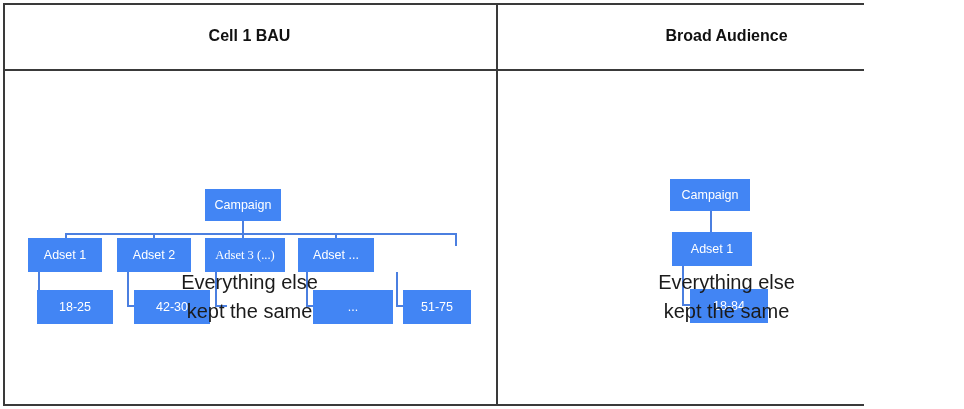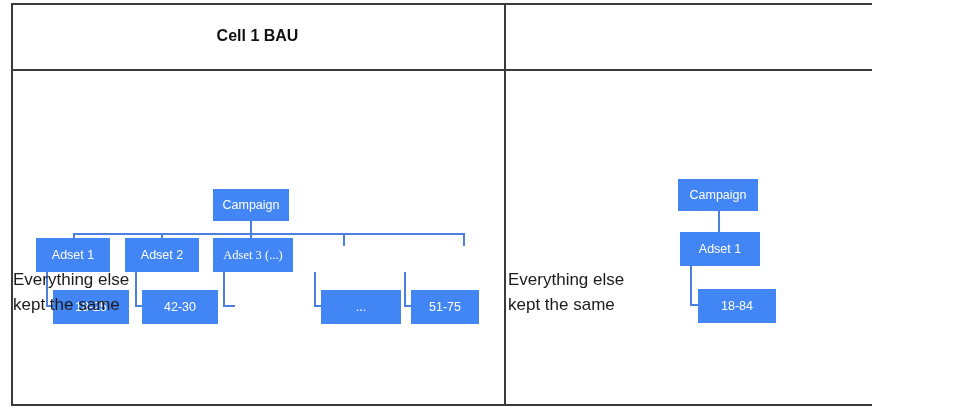--- a/index.html
+++ b/index.html
@@ -9,21 +9,20 @@
   }
   body {
     font-family: "Liberation Sans", sans-serif;
   }
   #canvas {
     position: relative;
     width: 864px;
     height: 409px;
     background: #ffffff;
     overflow: hidden;
-    margin-left: 8px;
   }
   .table-frame {
     position: absolute;
     left: 3px;
     top: 3px;
     width: 952px;
     height: 403px;
     border: 2px solid #3a3a3a;
     box-sizing: border-box;
   }
@@ -82,21 +81,22 @@
   }
   .connector {
     position: absolute;
     background: #4b7fe0;
   }
   .connector.h { height: 2px; }
   .connector.v { width: 2px; }
 
   .caption {
     position: absolute;
-    font-size: 17px;
+    text-align: center;
+    font-size: 20px;
     color: #1b1b1b;
     line-height: 1.45;
   }
   .caption.left  { left: 5px;   top: 268px; width: 489px; }
   .caption.right { left: 500px; top: 268px; width: 453px; }
 </style>
 </head>
 <body>
 
 <div id="canvas">
@@ -106,20 +106,21 @@
   <div class="h-divider"></div>
 
   <div class="col-header left">
     <div>
       <div>Cell 1 BAU</div>
     </div>
   </div>
 
   <div class="col-header right">
     <div>
+      <div>Broad Audience</div>
     </div>
   </div>
 
   <div class="panel left">
 
     <div class="node" style="left:200px; top:118px; width:76px; height:32px;">
       <span>Campaign</span>
     </div>
 
     <div class="connector v" style="left:237px; top:150px; height:13px;"></div>
@@ -134,37 +135,40 @@
 
     <div class="node" style="left:23px;  top:167px; width:74px; height:34px;">
       <span>Adset 1</span>
     </div>
     <div class="node" style="left:112px; top:167px; width:74px; height:34px;">
       <span>Adset 2</span>
     </div>
     <div class="node" style="left:200px; top:167px; width:80px; height:34px;font-family:Liberation Serif, serif;">
       <span>Adset 3 (...)</span>
     </div>
+    <div class="node" style="left:293px; top:167px; width:76px; height:34px;">
+      <span>Adset ...</span>
+    </div>
 
     <div class="connector v" style="left:33px;  top:201px; height:34px;"></div>
     <div class="connector h" style="left:33px;  top:234px; width:12px;"></div>
 
     <div class="connector v" style="left:122px; top:201px; height:34px;"></div>
     <div class="connector h" style="left:122px; top:234px; width:12px;"></div>
 
     <div class="connector v" style="left:210px; top:201px; height:34px;"></div>
     <div class="connector h" style="left:210px; top:234px; width:12px;"></div>
 
     <div class="connector v" style="left:301px; top:201px; height:34px;"></div>
     <div class="connector h" style="left:301px; top:234px; width:12px;"></div>
 
     <div class="connector v" style="left:391px; top:201px; height:34px;"></div>
     <div class="connector h" style="left:391px; top:234px; width:12px;"></div>
 
-    <div class="node" style="left:40px;  top:219px; width:76px; height:34px;text-align:right;">
+    <div class="node" style="left:32px;  top:219px; width:76px; height:34px;text-align:right;">
       <span>18-25</span>
     </div>
     <div class="node" style="left:129px; top:219px; width:76px; height:34px;">
       <span>42-30</span>
     </div>
     <div class="node" style="left:308px; top:219px; width:80px; height:34px;">
       <span>...</span>
     </div>
     <div class="node" style="left:398px; top:219px; width:68px; height:34px;">
       <span>51-75</span>

